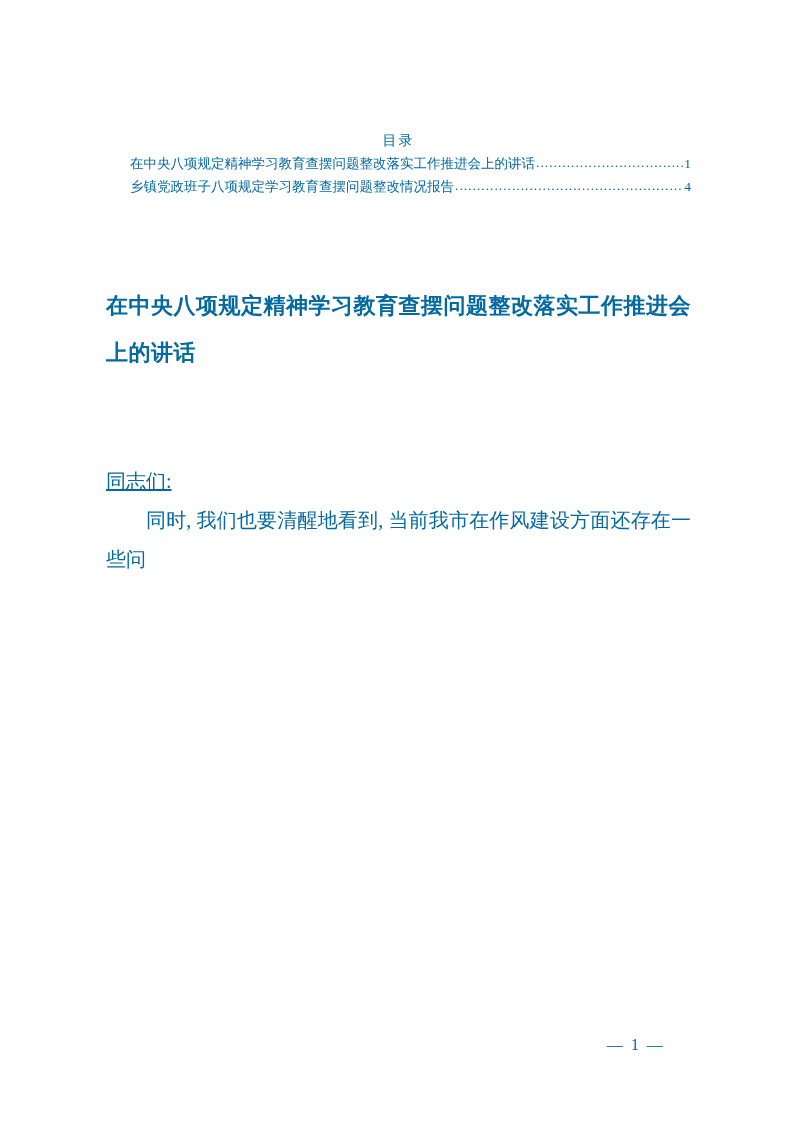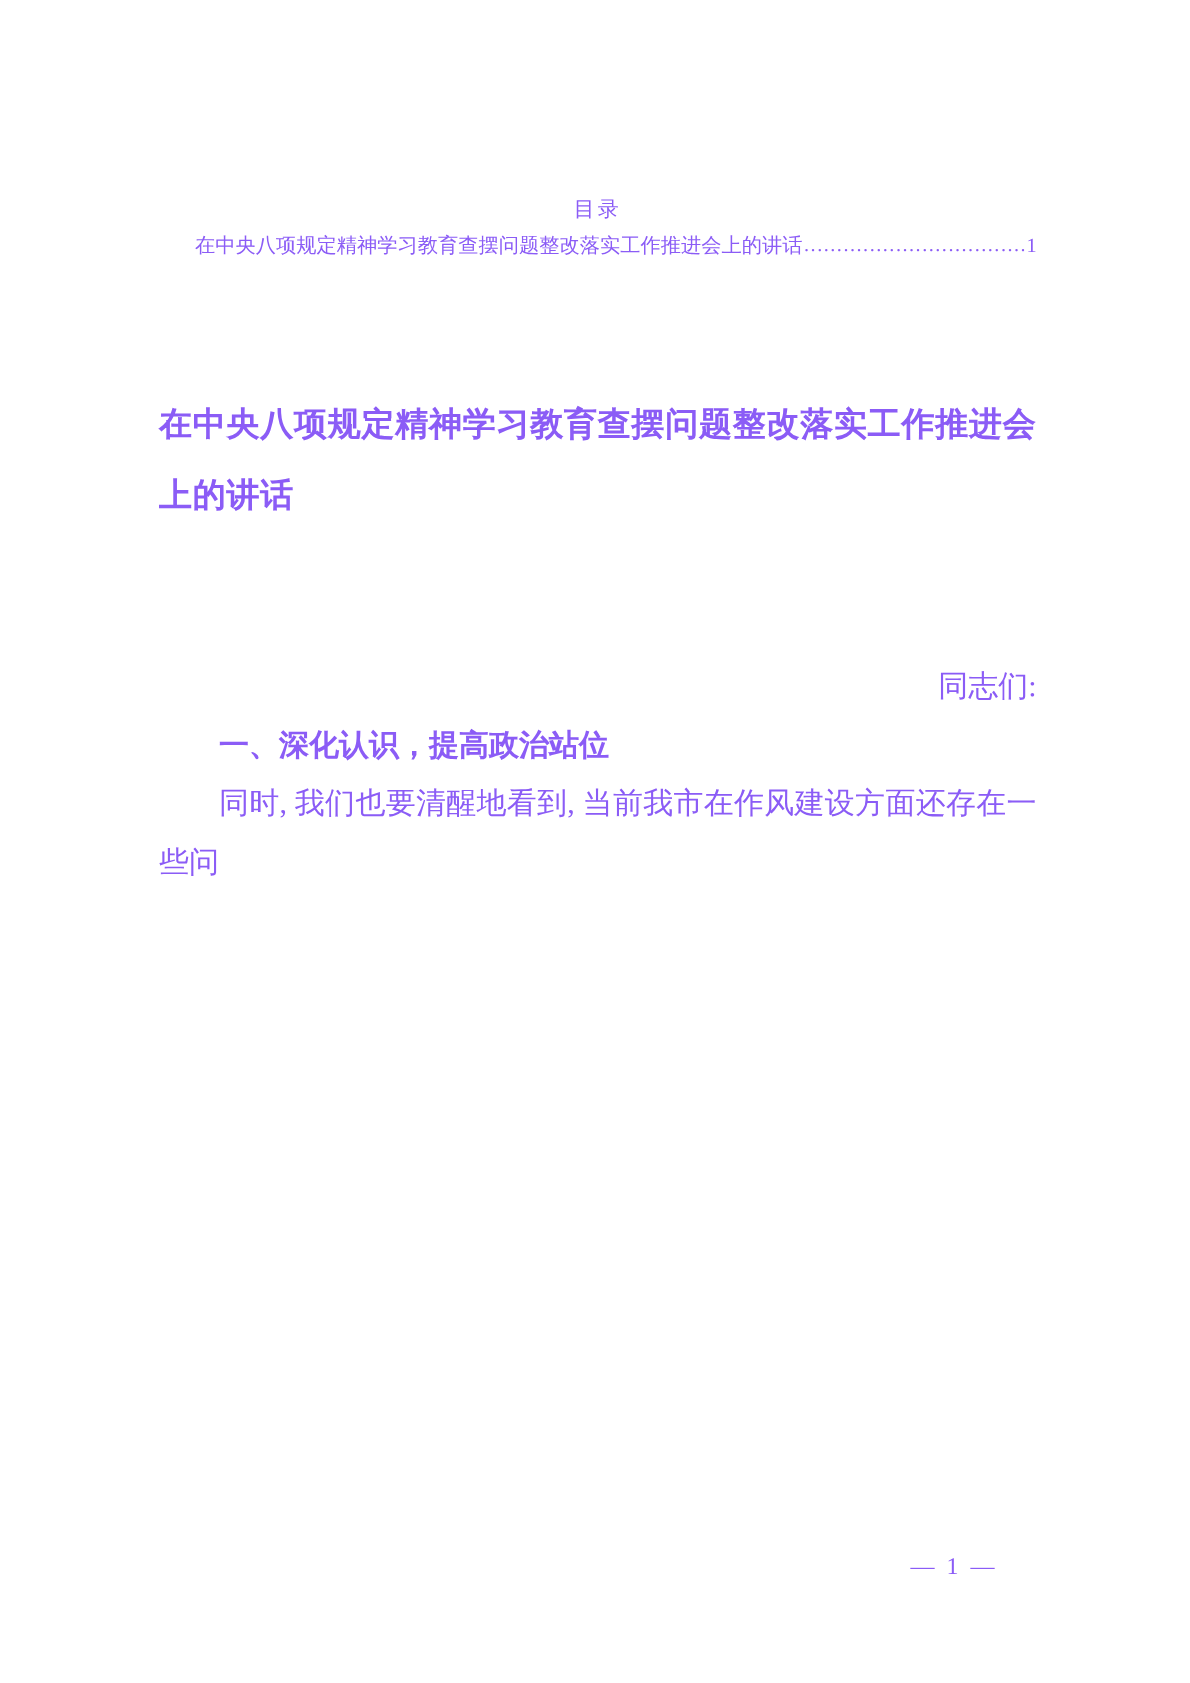--- a/index.html
+++ b/index.html
@@ -9,21 +9,21 @@
   }
   .page {
     position: relative;
     width: 793px;
     height: 1122px;
     margin: 0 auto;
     background: #ffffff;
     box-sizing: border-box;
     padding: 130px 102px 12px 106px;
     font-family: "Liberation Serif", "DejaVu Serif", serif;
-    color: #8b5cf6;
+    color: #0369a1;
     overflow: hidden;
   }
 
   
   .toc {
     width: 100%;
   }
   .toc-title {
     text-align: center;
     font-size: 14px;
@@ -71,21 +71,22 @@
   }
 
   
   .body-text {
     margin-top: 86px;
     font-size: 20px;
     line-height: 39px;
   }
   .salutation {
     margin: 0;
-    text-align: right;
+    text-align: left;
+    text-decoration: underline;
   }
   .para {
     margin: 0;
     text-indent: 2em;
     text-align: justify;
   }
   .section-heading {
     margin: 0;
     text-indent: 2em;
     font-size: 20px;
@@ -110,29 +111,33 @@
 
   <div class="toc">
     <div class="toc-title">目录</div>
 
     <div class="toc-row">
       <span class="toc-label">在中央八项规定精神学习教育查摆问题整改落实工作推进会上的讲话</span>
       <span class="toc-leader"></span>
       <span class="toc-page">1</span>
     </div>
 
+    <div class="toc-row">
+      <span class="toc-label">乡镇党政班子八项规定学习教育查摆问题整改情况报告</span>
+      <span class="toc-leader"></span>
+      <span class="toc-page">4</span>
+    </div>
   </div>
 
   <h1 class="doc-title">在中央八项规定精神学习教育查摆问题整改落实工作推进会上的讲话</h1>
 
   <div class="body-text">
     <p class="salutation">同志们:</p>
 
 
-    <h2 class="section-heading">一、深化认识，提高政治站位</h2>
 
 
     <p class="para">同时, 我们也要清醒地看到, 当前我市在作风建设方面还存在一些问</p>
   </div>
 
   <div class="page-footer">— 1 —</div>
 
 </div>
 
 </body></html>

